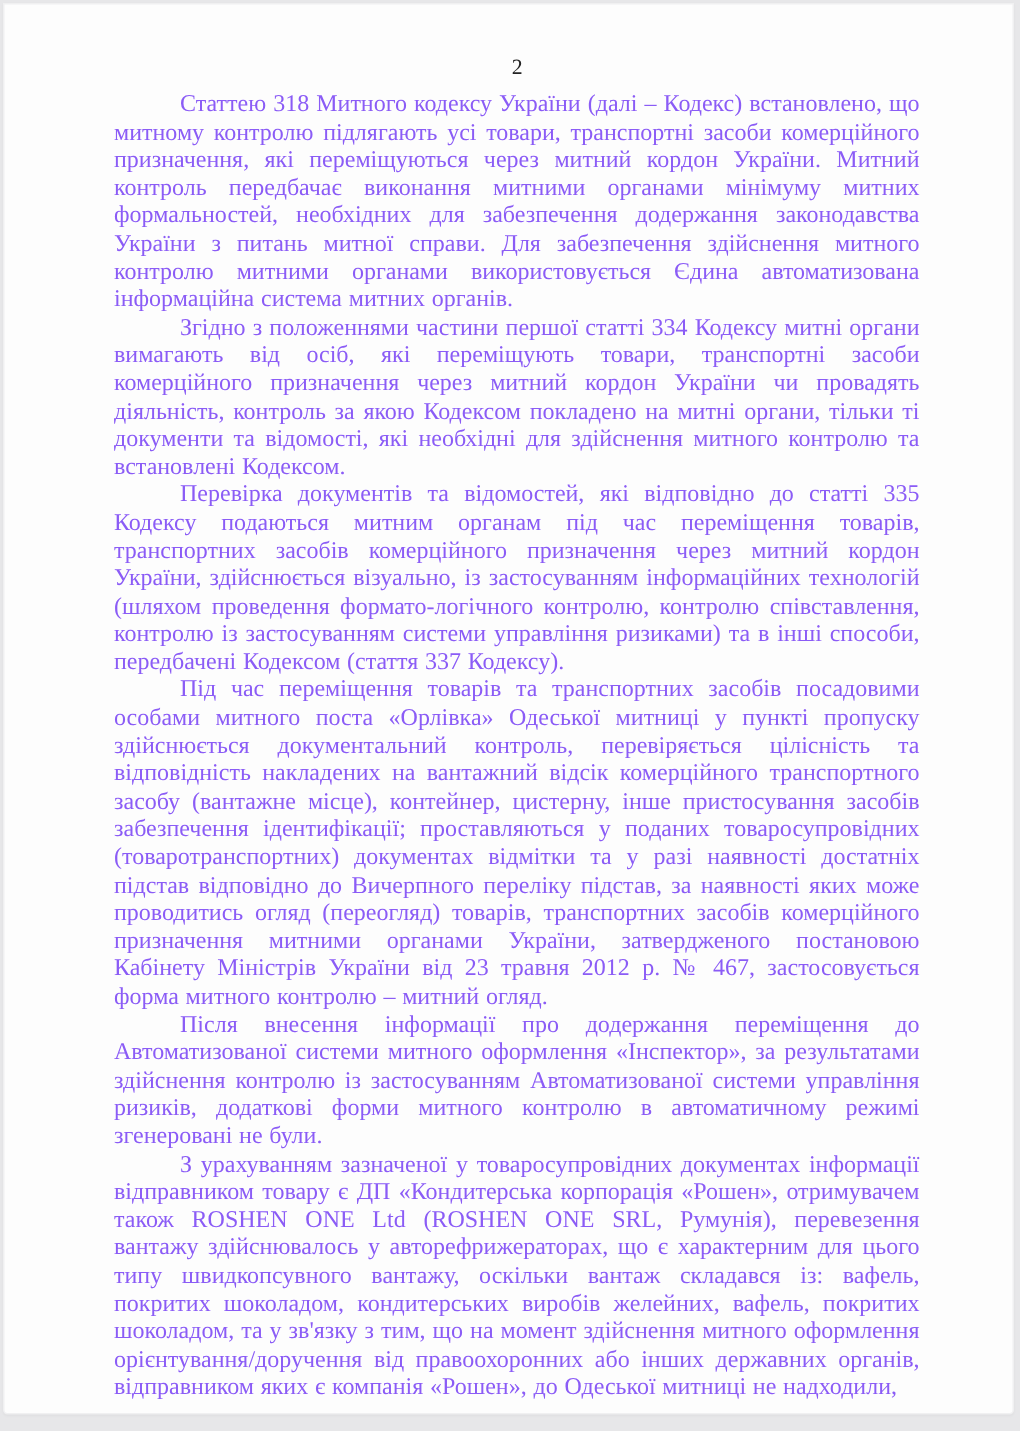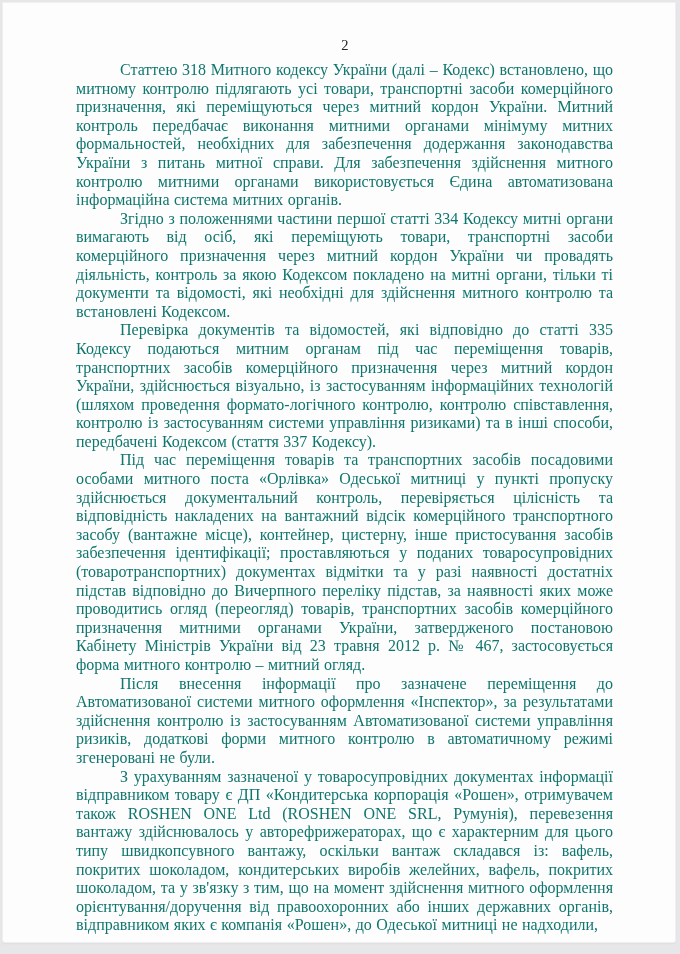--- a/index.html
+++ b/index.html
@@ -33,21 +33,21 @@
     margin-left: 12px;
     font-size: 14.5px;
     color: #242424;
     letter-spacing: 0.5px;
   }
   .text-block {
     position: absolute;
     top: 58px;
     left: 73px;
     width: 537px;
-    color: #0f766e;
+    color: #8b5cf6;
   }
   .text-block p {
     margin: 0;
     font-size: 16px;
     line-height: 18.6px;
     text-align: justify;
     text-indent: 44px;
     word-spacing: 0.5px;
   }
 </style>
@@ -55,16 +55,16 @@
 <body>
 
 <div class="page">
   <span class="page-number">2</span>
 
   <div class="text-block">
     <p>Статтею 318 Митного кодексу України (далі – Кодекс) встановлено, що митному контролю підлягають усі товари, транспортні засоби комерційного призначення, які переміщуються через митний кордон України. Митний контроль передбачає виконання митними органами мінімуму митних формальностей, необхідних для забезпечення додержання законодавства України з питань митної справи. Для забезпечення здійснення митного контролю митними органами використовується Єдина автоматизована інформаційна система митних органів.</p>
     <p>Згідно з положеннями частини першої статті 334 Кодексу митні органи вимагають від осіб, які переміщують товари, транспортні засоби комерційного призначення через митний кордон України чи провадять діяльність, контроль за якою Кодексом покладено на митні органи, тільки ті документи та відомості, які необхідні для здійснення митного контролю та встановлені Кодексом.</p>
     <p>Перевірка документів та відомостей, які відповідно до статті 335 Кодексу подаються митним органам під час переміщення товарів, транспортних засобів комерційного призначення через митний кордон України, здійснюється візуально, із застосуванням інформаційних технологій (шляхом проведення формато-логічного контролю, контролю співставлення, контролю із застосуванням системи управління ризиками) та в інші способи, передбачені Кодексом (стаття 337 Кодексу).</p>
     <p>Під час переміщення товарів та транспортних засобів посадовими особами митного поста «Орлівка» Одеської митниці у пункті пропуску здійснюється документальний контроль, перевіряється цілісність та відповідність накладених на вантажний відсік комерційного транспортного засобу (вантажне місце), контейнер, цистерну, інше пристосування засобів забезпечення ідентифікації; проставляються у поданих товаросупровідних (товаротранспортних) документах відмітки та у разі наявності достатніх підстав відповідно до Вичерпного переліку підстав, за наявності яких може проводитись огляд (переогляд) товарів, транспортних засобів комерційного призначення митними органами України, затвердженого постановою Кабінету Міністрів України від 23 травня 2012 р. № 467, застосовується форма митного контролю – митний огляд.</p>
-    <p>Після внесення інформації про зазначене переміщення до Автоматизованої системи митного оформлення «Інспектор», за результатами здійснення контролю із застосуванням Автоматизованої системи управління ризиків, додаткові форми митного контролю в автоматичному режимі згенеровані не були.</p>
+    <p>Після внесення інформації про додержання переміщення до Автоматизованої системи митного оформлення «Інспектор», за результатами здійснення контролю із застосуванням Автоматизованої системи управління ризиків, додаткові форми митного контролю в автоматичному режимі згенеровані не були.</p>
     <p>З урахуванням зазначеної у товаросупровідних документах інформації відправником товару є ДП «Кондитерська корпорація «Рошен», отримувачем також ROSHEN ONE Ltd (ROSHEN ONE SRL, Румунія), перевезення вантажу здійснювалось у авторефрижераторах, що є характерним для цього типу швидкопсувного вантажу, оскільки вантаж складався із: вафель, покритих шоколадом, кондитерських виробів желейних, вафель, покритих шоколадом, та у зв'язку з тим, що на момент здійснення митного оформлення орієнтування/доручення від правоохоронних або інших державних органів, відправником яких є компанія «Рошен», до Одеської митниці не надходили,</p>
   </div>
 </div>
 
 </body></html>

